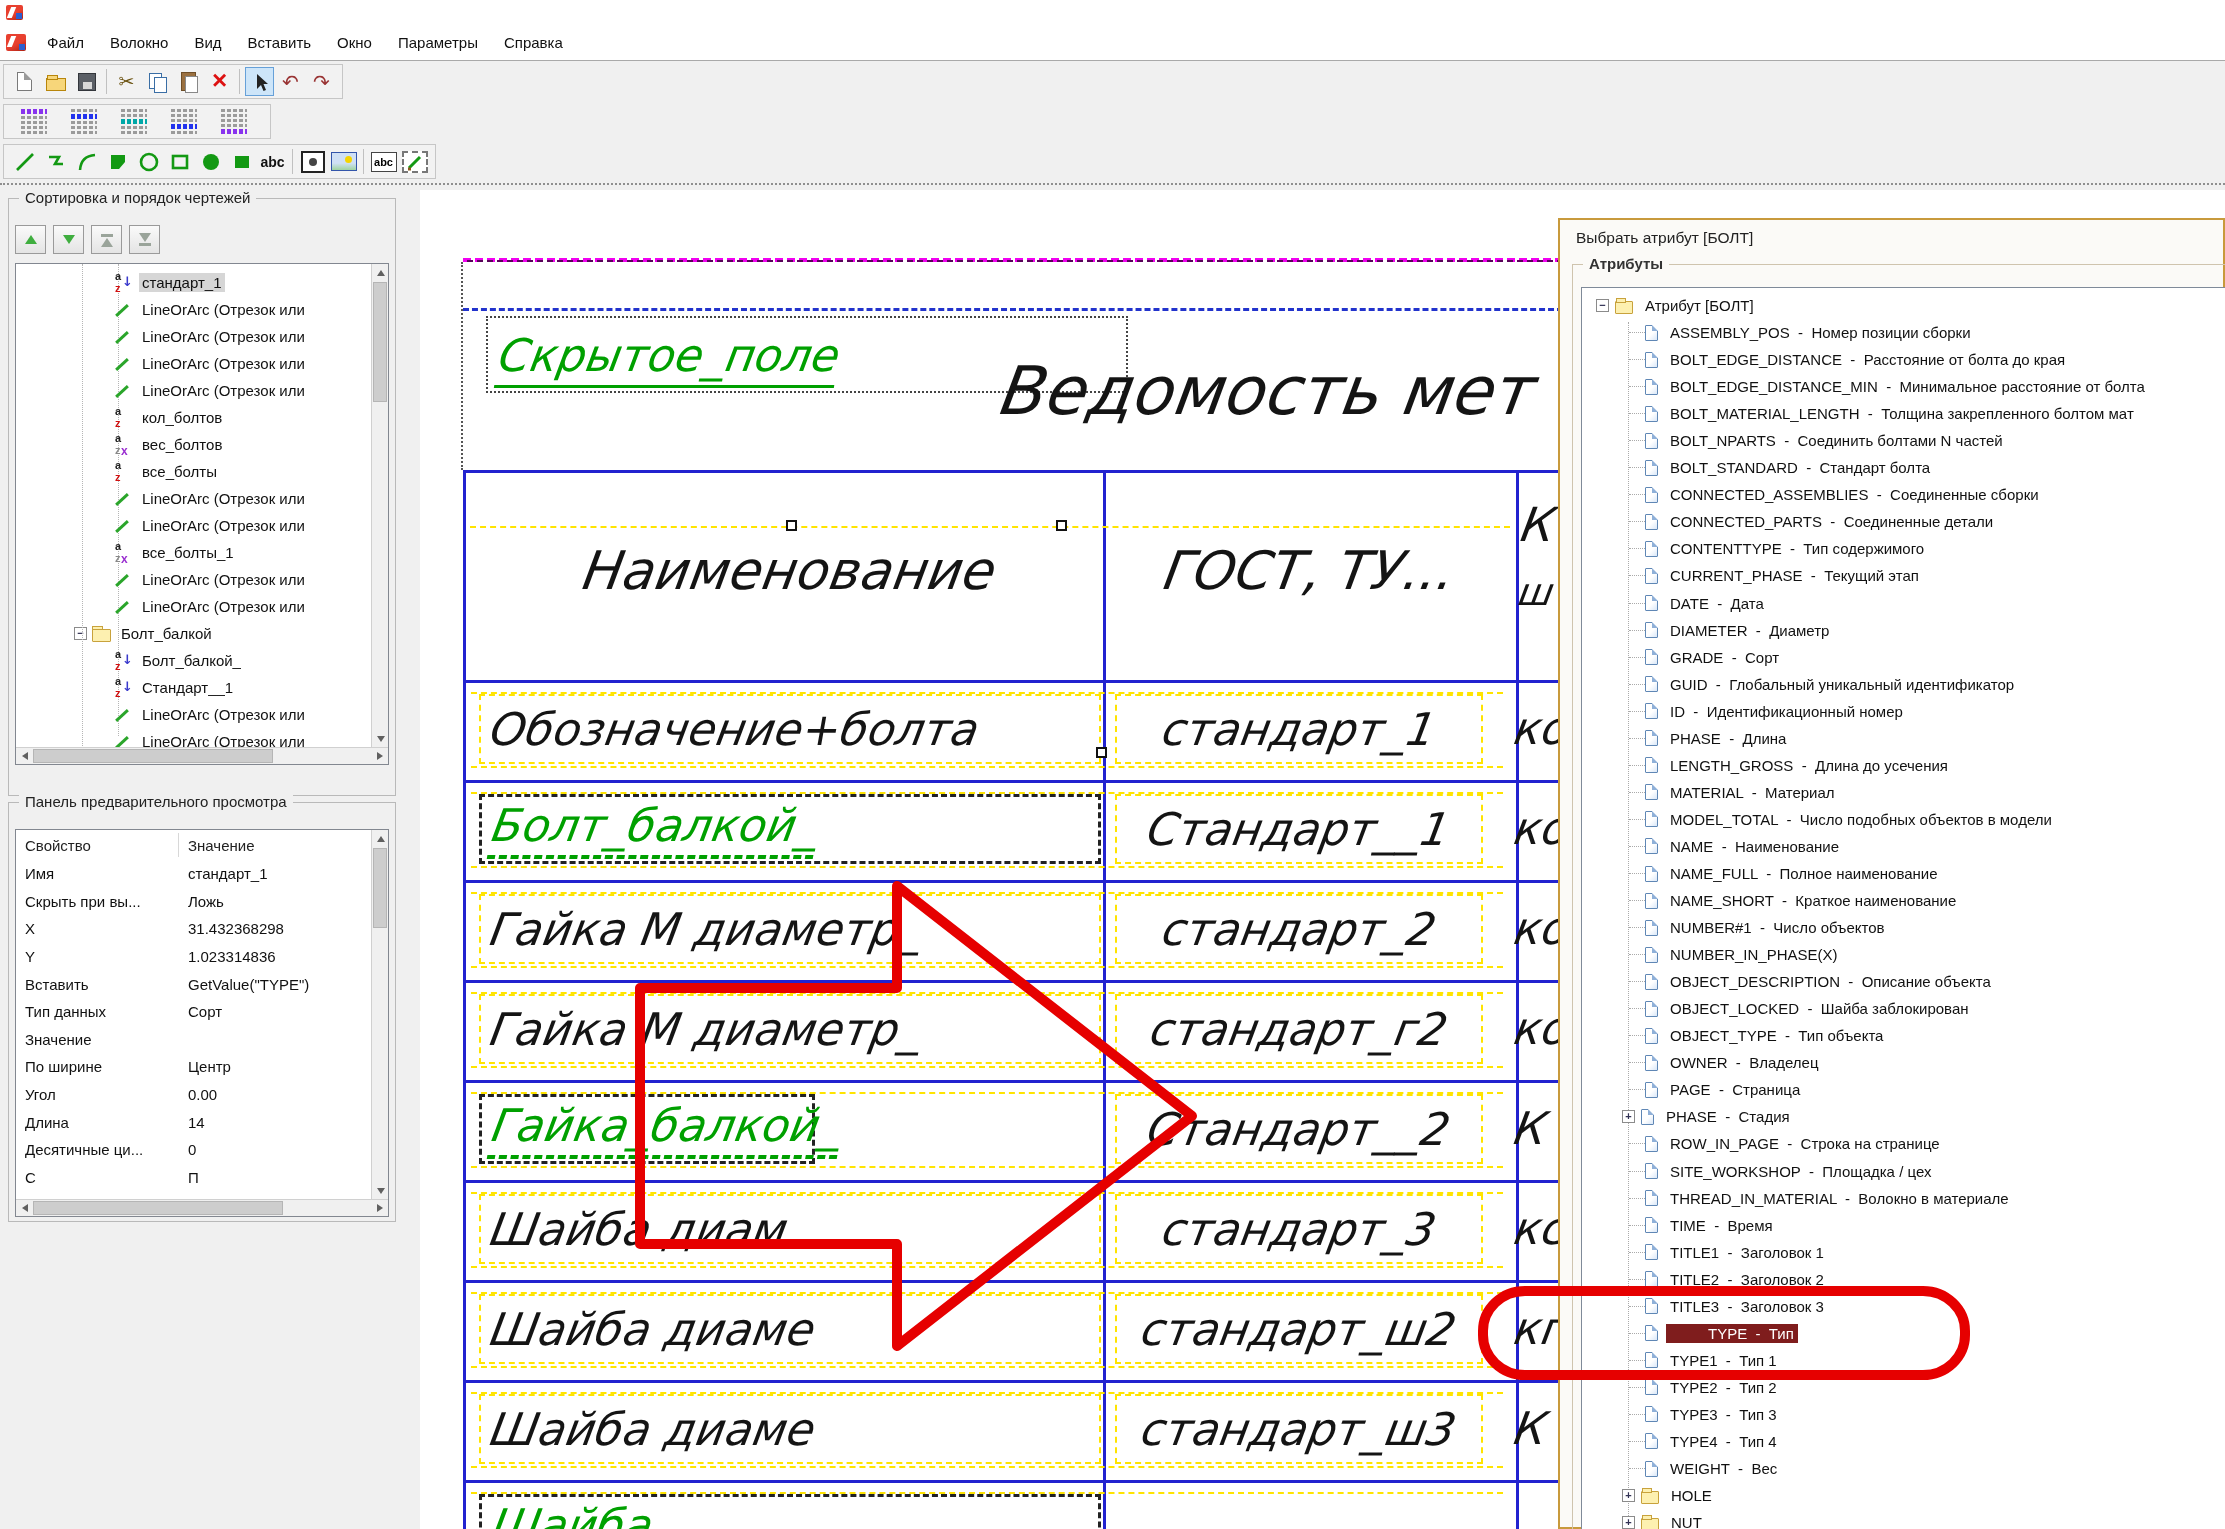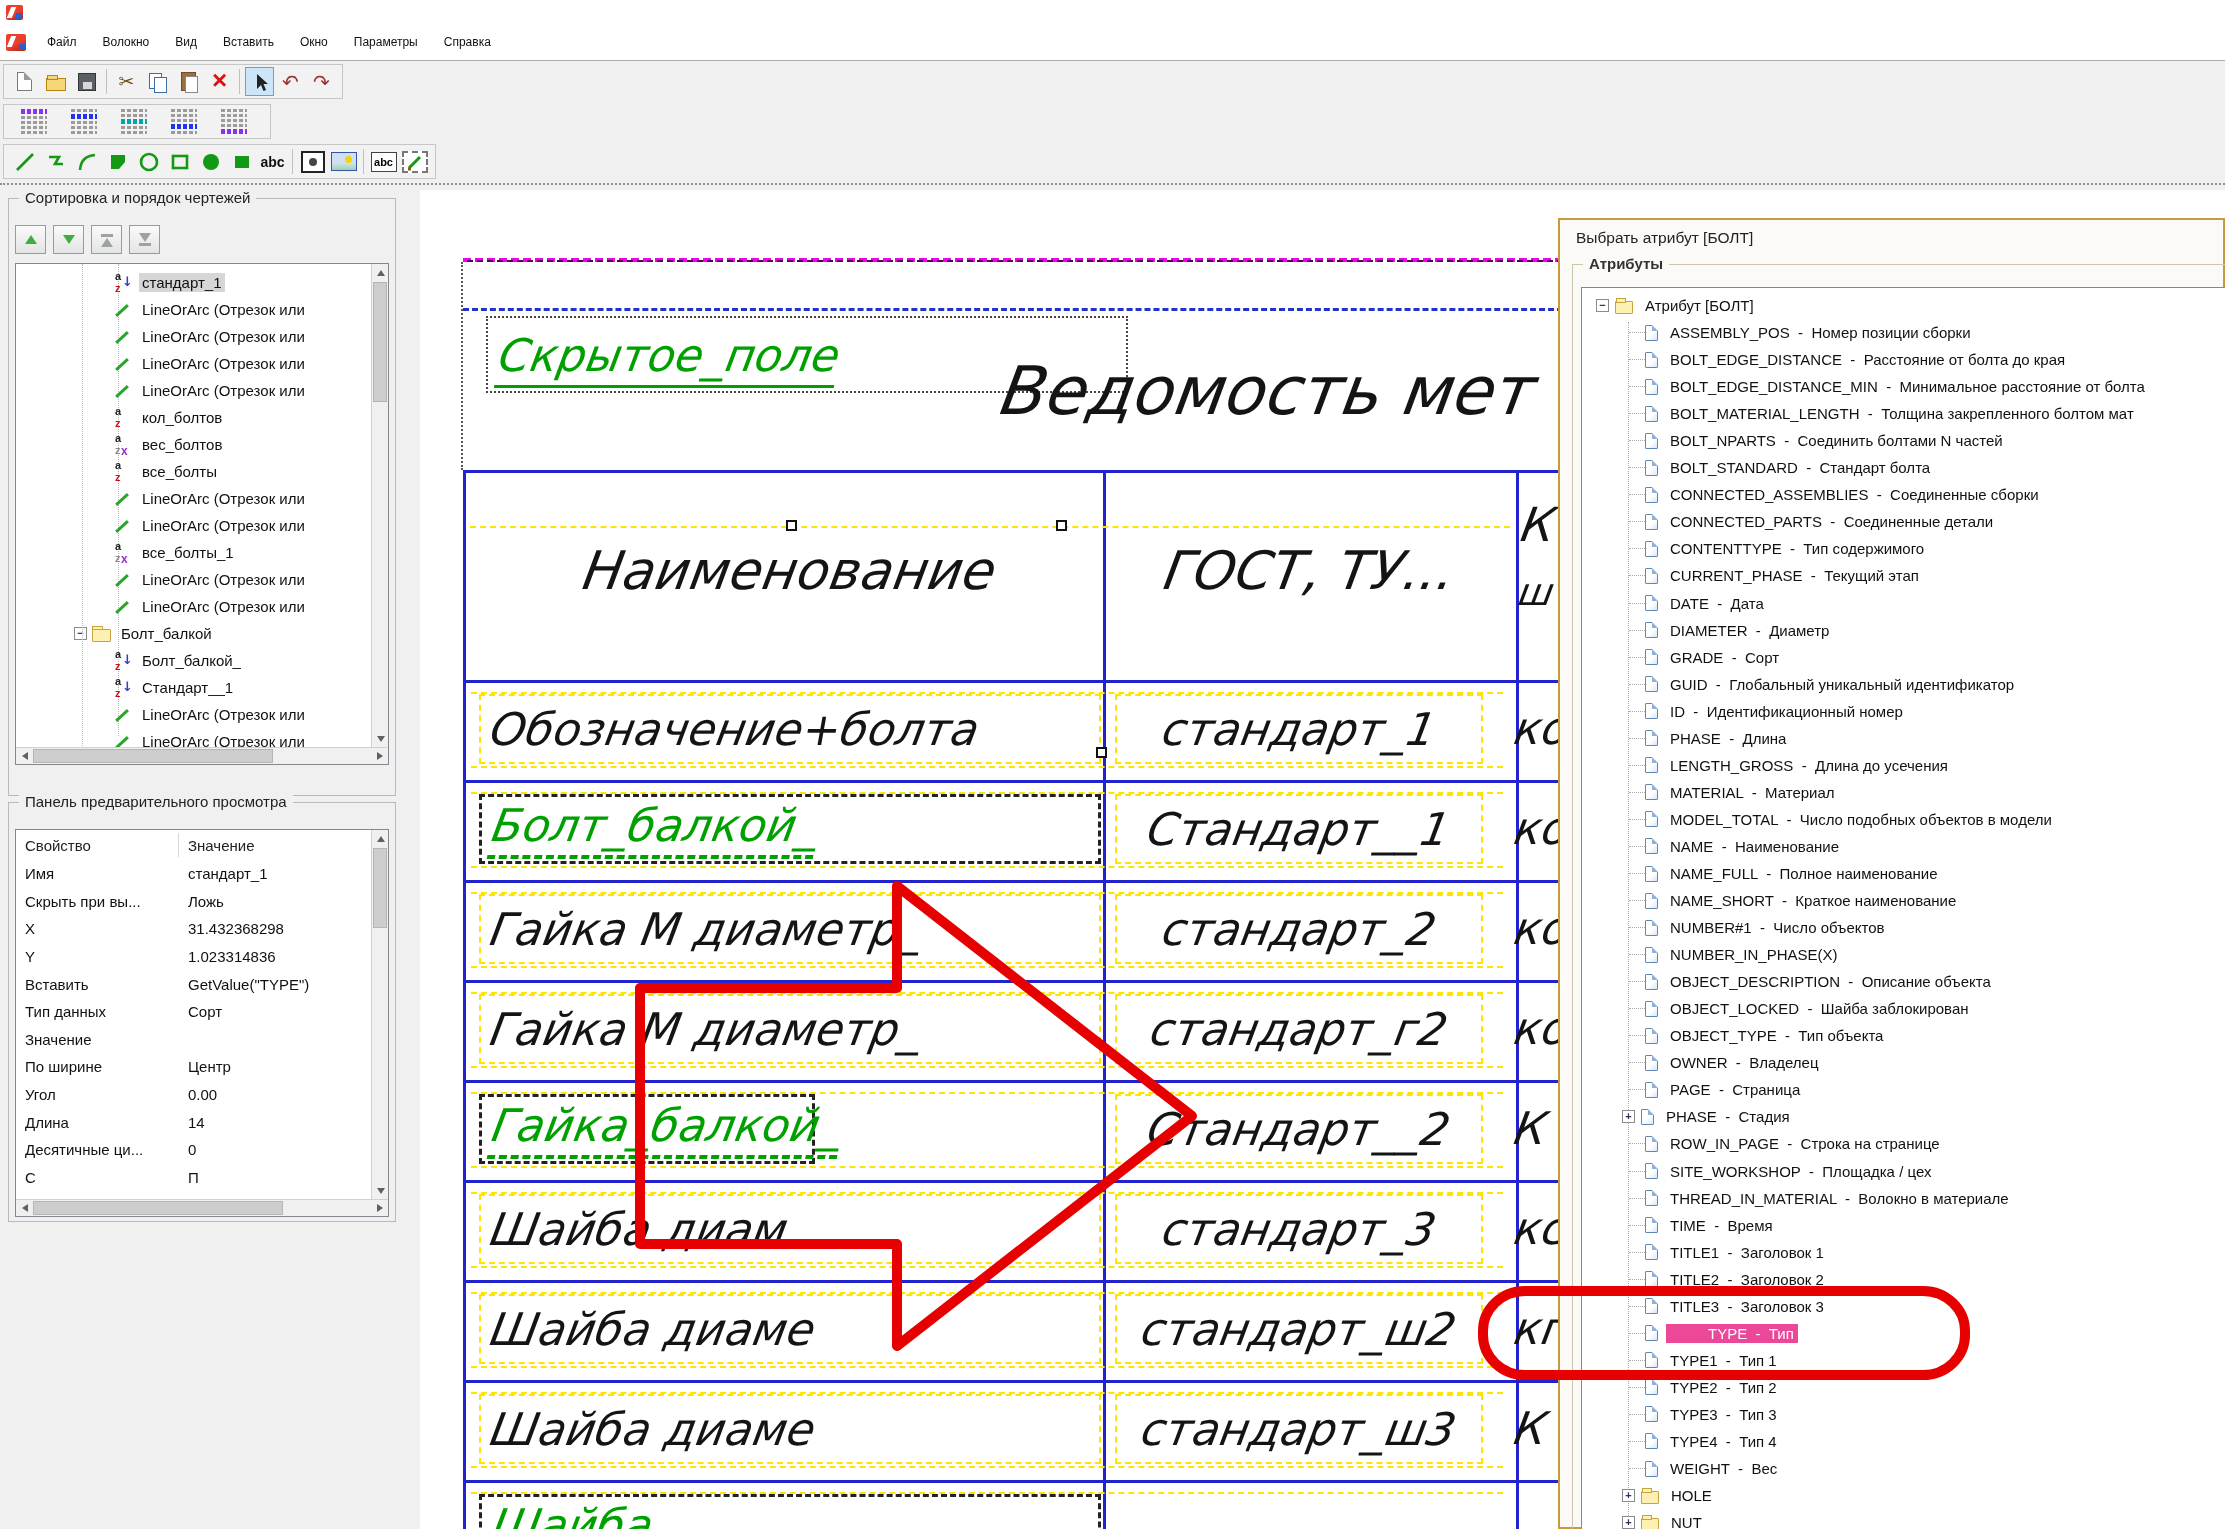--- a/index.html
+++ b/index.html
@@ -9,21 +9,21 @@
   
   .titlebar{position:absolute;left:0;top:0;width:2225px;height:24px;background:#fff;display:flex;align-items:center;}
   .logo{width:17px;height:15px;margin:0 8px 0 6px;border-radius:2px;background:linear-gradient(150deg,#e8402f 55%,#a81f12);position:relative;flex:none;}
   .logo::after{content:"";position:absolute;left:3px;top:2px;width:5px;height:11px;background:#fff;transform:skewX(-22deg);}
   .logo::before{content:"";position:absolute;right:1px;bottom:1px;width:6px;height:6px;background:#2b5fd0;}
   .titletext{color:#9a9a9a;font-size:15px;white-space:pre;}
 
   
   .menubar{position:absolute;left:0;top:24px;width:2225px;height:37px;background:#fff;display:flex;align-items:center;border-bottom:1px solid #a9a9a9;}
   .menubar .logo{width:20px;height:17px;}
-  .menuitem{padding:0 13px;font-size:12px;color:#111;cursor:default;}
+  .menuitem{padding:0 13px;font-size:15px;color:#111;cursor:default;}
 
   
   .tbrow{position:absolute;left:0;width:2225px;background:#f0f0f0;}
   .tb1{top:62px;height:40px;} .tb2{top:102px;height:40px;} .tb3{top:142px;height:40px;}
   .tbgroup{position:absolute;left:3px;top:2px;height:35px;border:1px solid #c6c6c6;background:#f2f2f2;display:flex;align-items:center;padding:0 5px;}
   .tbtn{width:29px;height:29px;margin:0 1px;display:flex;align-items:center;justify-content:center;border:1px solid transparent;position:relative;}
   .tbtn.sel{background:#cde5f9;border:1px solid #66a0d8;}
   .tsep{width:1px;height:25px;background:#c0c0c0;margin:0 4px;}
 
   .i-new{width:15px;height:19px;background:#fff;border:1px solid #7a7a7a;position:relative;}
@@ -162,21 +162,21 @@
   .arow.root{padding-left:14px;}
   .arow.plus,.arow.folder{padding-left:40px;}
   .aexp{width:13px;height:13px;border:1px solid #8b8b8b;background:#fff;flex:none;margin-right:6px;
     display:flex;align-items:center;justify-content:center;font:700 11px/11px "Liberation Sans",sans-serif;color:#335;}
   .aexp.minus::before{content:"−";} .aexp.plus::before{content:"+";}
   .dico{width:13px;height:16px;background:linear-gradient(135deg,#fff 55%,#d9e7f8);border:1px solid #5f87b5;border-radius:1px;flex:none;margin-right:8px;position:relative;}
   .dico::after{content:"";position:absolute;right:-1px;top:-1px;border:3px solid #fff;border-left-color:#8fb0d8;border-bottom-color:#8fb0d8;}
   .fico{width:18px;height:13px;background:#fdf0b0;border:1px solid #c8a23c;border-radius:1px;flex:none;margin-right:8px;position:relative;margin-top:3px;}
   .fico::before{content:"";position:absolute;left:0;top:-4px;width:8px;height:3px;background:#fdf0b0;border:1px solid #c8a23c;}
   .alabel{padding:1px 4px;}
-  .arow.sel .alabel{background:#ec4899;color:#fff;padding-left:42px;}
+  .arow.sel .alabel{background:#7f1d1d;color:#fff;padding-left:42px;}
   .arow.root .alabel{color:#111;}
 
   .anno{position:absolute;inset:0;z-index:9;pointer-events:none;}
 </style>
 </head>
 <body>
 
 <div class="titlebar">
   <span class="logo"></span>
 </div>

